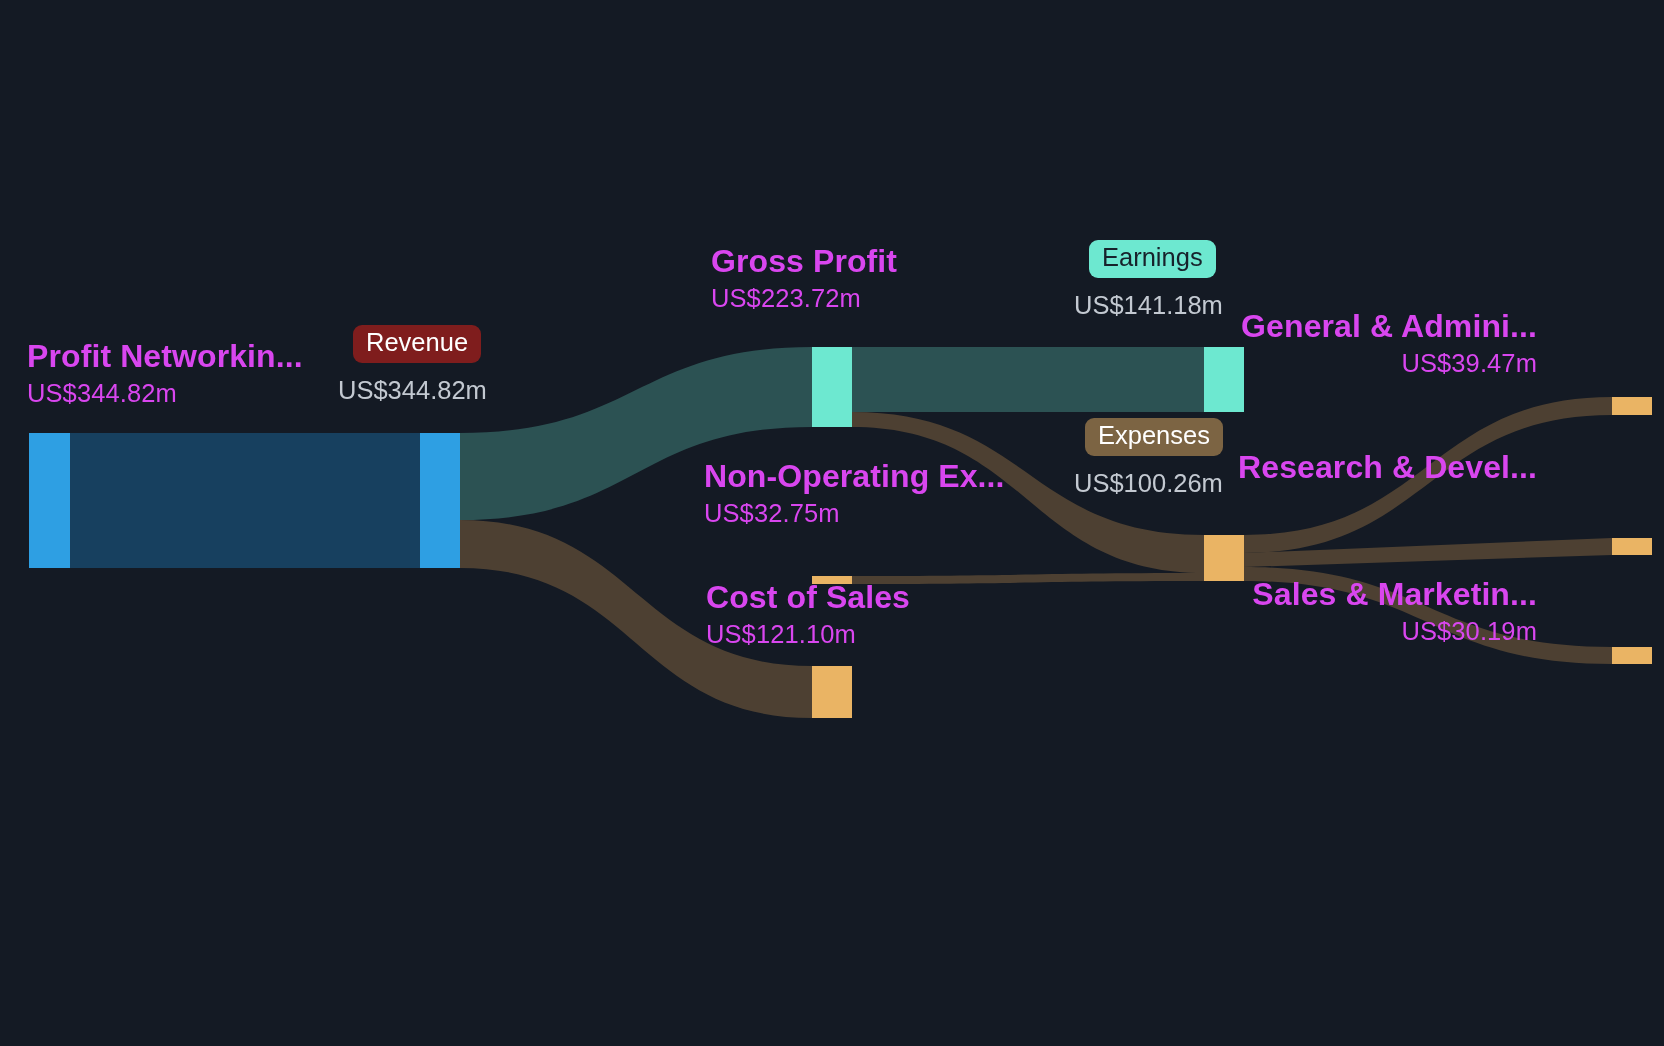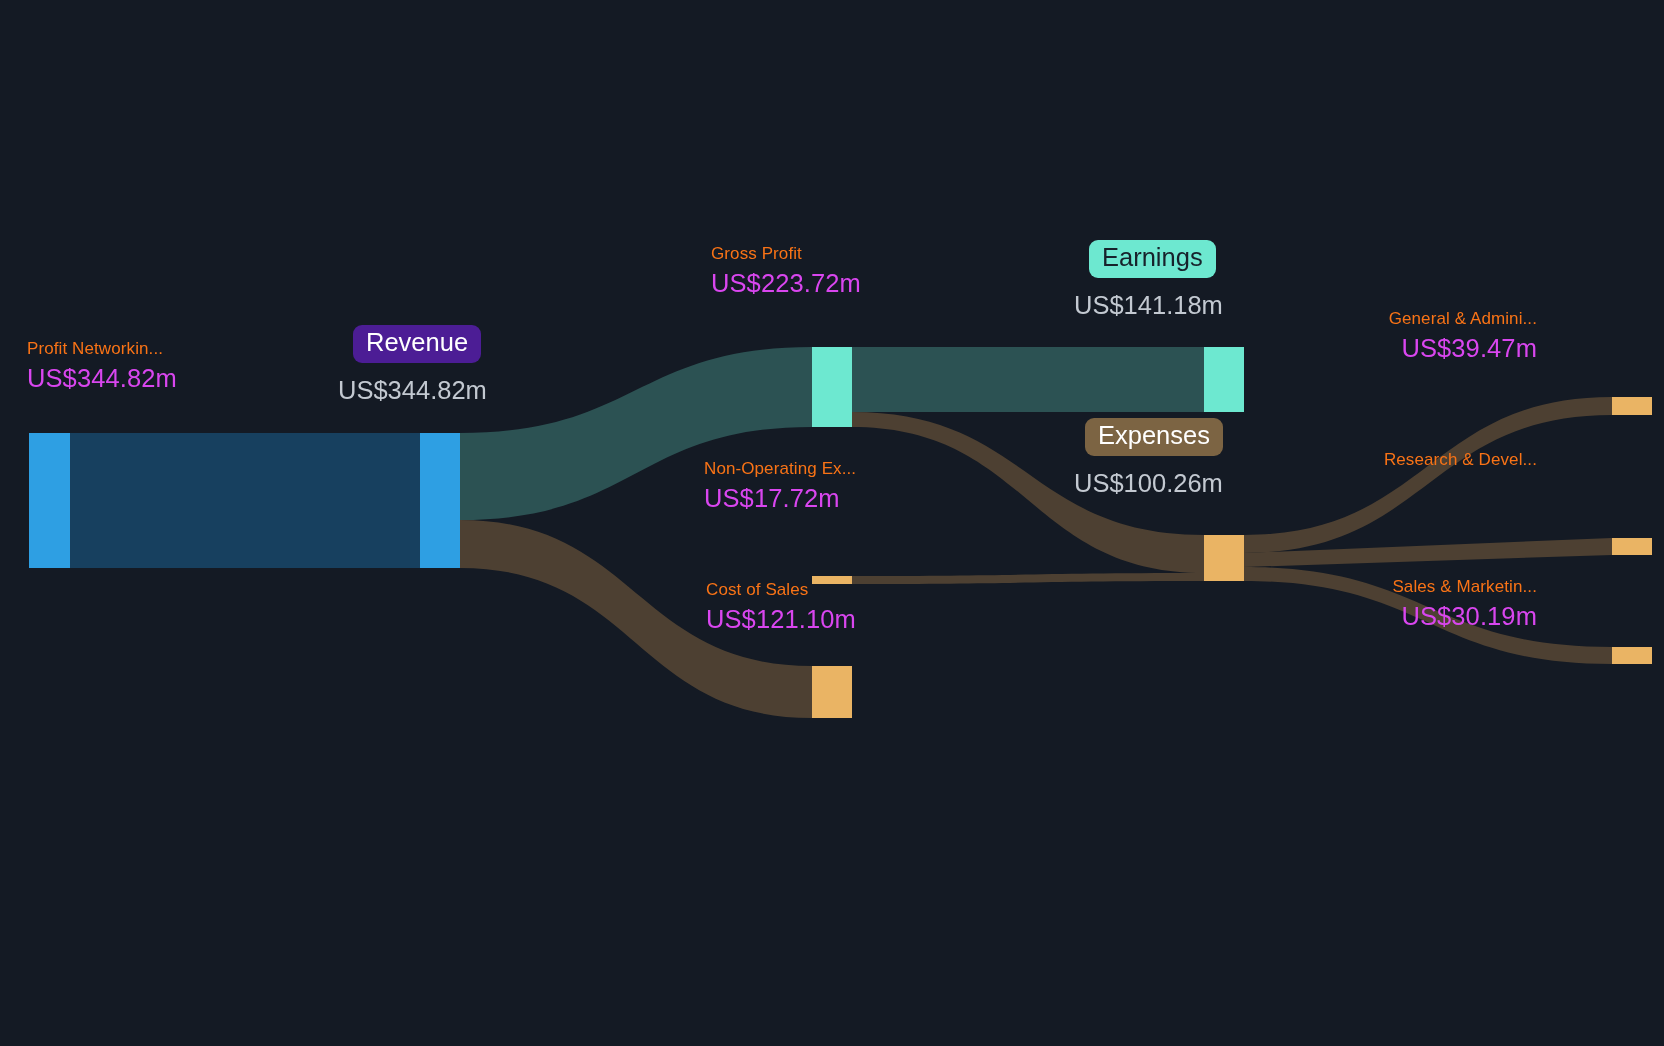--- a/index.html
+++ b/index.html
@@ -23,23 +23,24 @@
     height: 1046px;
     display: block;
   }
   .lbl {
     position: absolute;
     white-space: nowrap;
     line-height: 1.0;
   }
   .lbl .name {
     display: block;
-    font-size: 17px;
-    color: #f97316;
+    font-size: 32px;
+    color: #d946ef;
     letter-spacing: 0.1px;
+    font-weight: bold;
   }
   .lbl .val {
     display: block;
     font-size: 25.5px;
     color: #d946ef;
     margin-top: 9px;
     letter-spacing: 0.1px;
   }
   .lbl.right-align {
     text-align: right;
@@ -121,31 +122,31 @@
       <rect x="1612" y="538" width="40" height="17" fill="#eab464"></rect>
       <rect x="1612" y="647" width="40" height="17" fill="#eab464"></rect>
     </g>
   </svg>
 
   <div class="lbl" style="left:27px; top:340px;">
     <span class="name">Profit Networkin...</span>
     <span class="val">US$344.82m</span>
   </div>
 
-  <div class="pill" style="left:353px; top:325px; background:#4c1d95;">Revenue</div>
+  <div class="pill" style="left:353px; top:325px; background:#7f1d1d;">Revenue</div>
   <div class="pill-val" style="left:338px; top:378px;">US$344.82m</div>
 
   <div class="lbl" style="left:711px; top:245px;">
     <span class="name">Gross Profit</span>
     <span class="val">US$223.72m</span>
   </div>
 
   <div class="lbl" style="left:704px; top:460px;">
     <span class="name">Non-Operating Ex...</span>
-    <span class="val">US$17.72m</span>
+    <span class="val">US$32.75m</span>
   </div>
 
   <div class="lbl" style="left:706px; top:581px;">
     <span class="name">Cost of Sales</span>
     <span class="val">US$121.10m</span>
   </div>
 
   <div class="pill dark-text" style="left:1089px; top:240px; background:#6de8d0;">Earnings</div>
   <div class="pill-val" style="left:1074px; top:293px;">US$141.18m</div>
 

